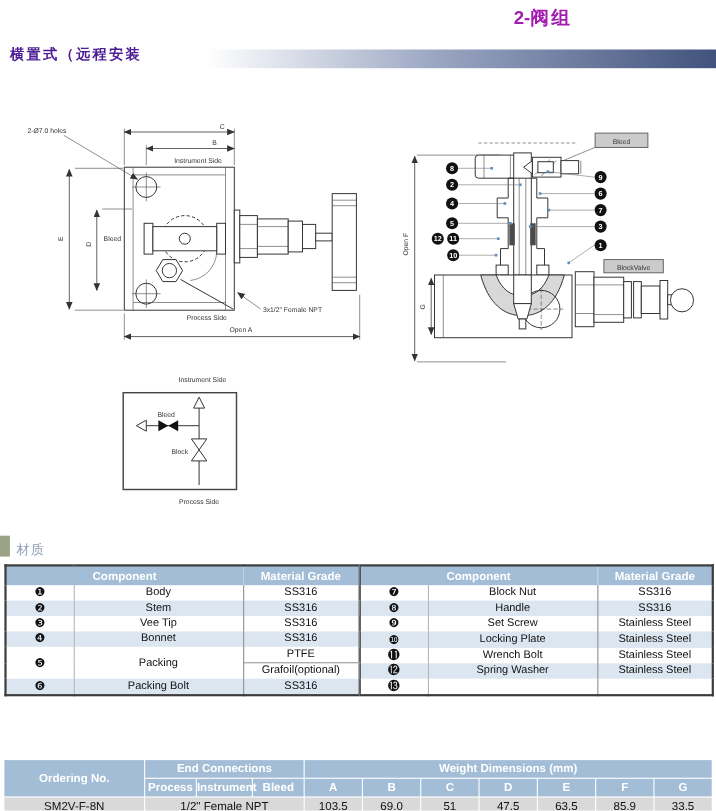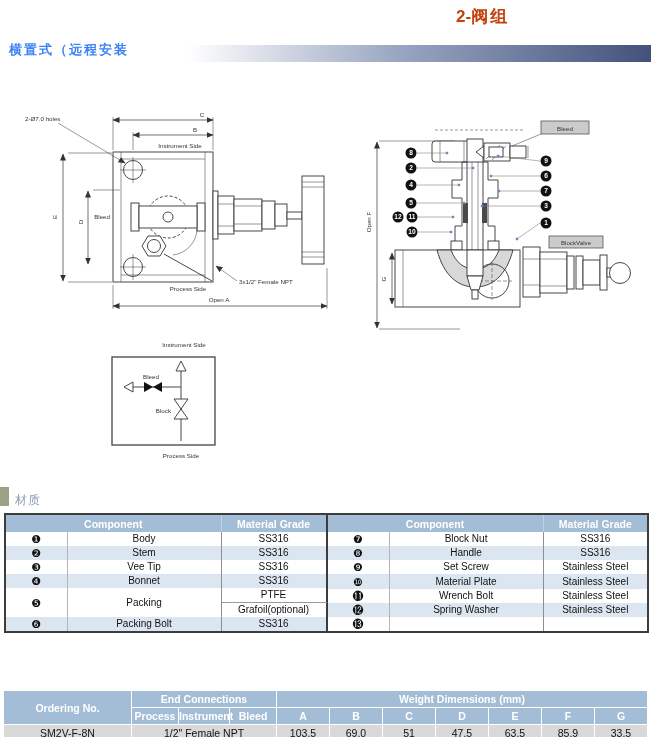--- a/index.html
+++ b/index.html
@@ -1,26 +1,26 @@
 <!DOCTYPE html>
 <html><head>
 <meta charset="utf-8">
 <style>
   html,body{margin:0;padding:0;background:#fff;}
   .page{position:relative;width:651px;height:737px;background:#ffffff;
         font-family:"Liberation Sans",sans-serif;overflow:hidden;}
 
   
-  .doc-title{position:absolute;left:456px;top:5px;font-size:17px;color:#c2410c;white-space:nowrap;}
+  .doc-title{position:absolute;left:467px;top:5px;font-size:17px;color:#a21caf;white-space:nowrap;}
   .doc-title .num{font-weight:bold;}
   .doc-title .zh{font-weight:600;letter-spacing:2px;}
 
   
   .hdr-text{position:absolute;left:9px;top:41px;font-size:13px;font-weight:bold;
-            color:#3b82f6;letter-spacing:2px;white-space:nowrap;}
+            color:#4c1d95;letter-spacing:2px;white-space:nowrap;}
   .hdr-bar{position:absolute;left:188px;top:45px;width:463px;height:17px;
            background:linear-gradient(to right,#ffffff 0%,#9aa6c2 45%,#42527c 100%);}
 
   svg{position:absolute;}
   svg text{font-family:"Liberation Sans",sans-serif;fill:#333;}
   .ln{fill:none;stroke:#333;stroke-width:0.9;}
   .lnw{fill:#fff;stroke:#333;stroke-width:0.9;}
   .thin{fill:none;stroke:#444;stroke-width:0.55;}
   .dim{fill:none;stroke:#333;stroke-width:0.7;}
   .lbl{font-size:6.2px;}
@@ -424,21 +424,21 @@
         <td class="c-name">Handle</td>
         <td>SS316</td>
       </tr>
       <tr>
         <td class="c-num">❾</td>
         <td class="c-name">Set Screw</td>
         <td>Stainless Steel</td>
       </tr>
       <tr class="alt">
         <td class="c-num">❿</td>
-        <td class="c-name">Material Plate</td>
+        <td class="c-name">Locking Plate</td>
         <td>Stainless Steel</td>
       </tr>
       <tr>
         <td class="c-num">⓫</td>
         <td class="c-name">Wrench Bolt</td>
         <td>Stainless Steel</td>
       </tr>
       <tr class="alt">
         <td class="c-num">⓬</td>
         <td class="c-name">Spring Washer</td>

